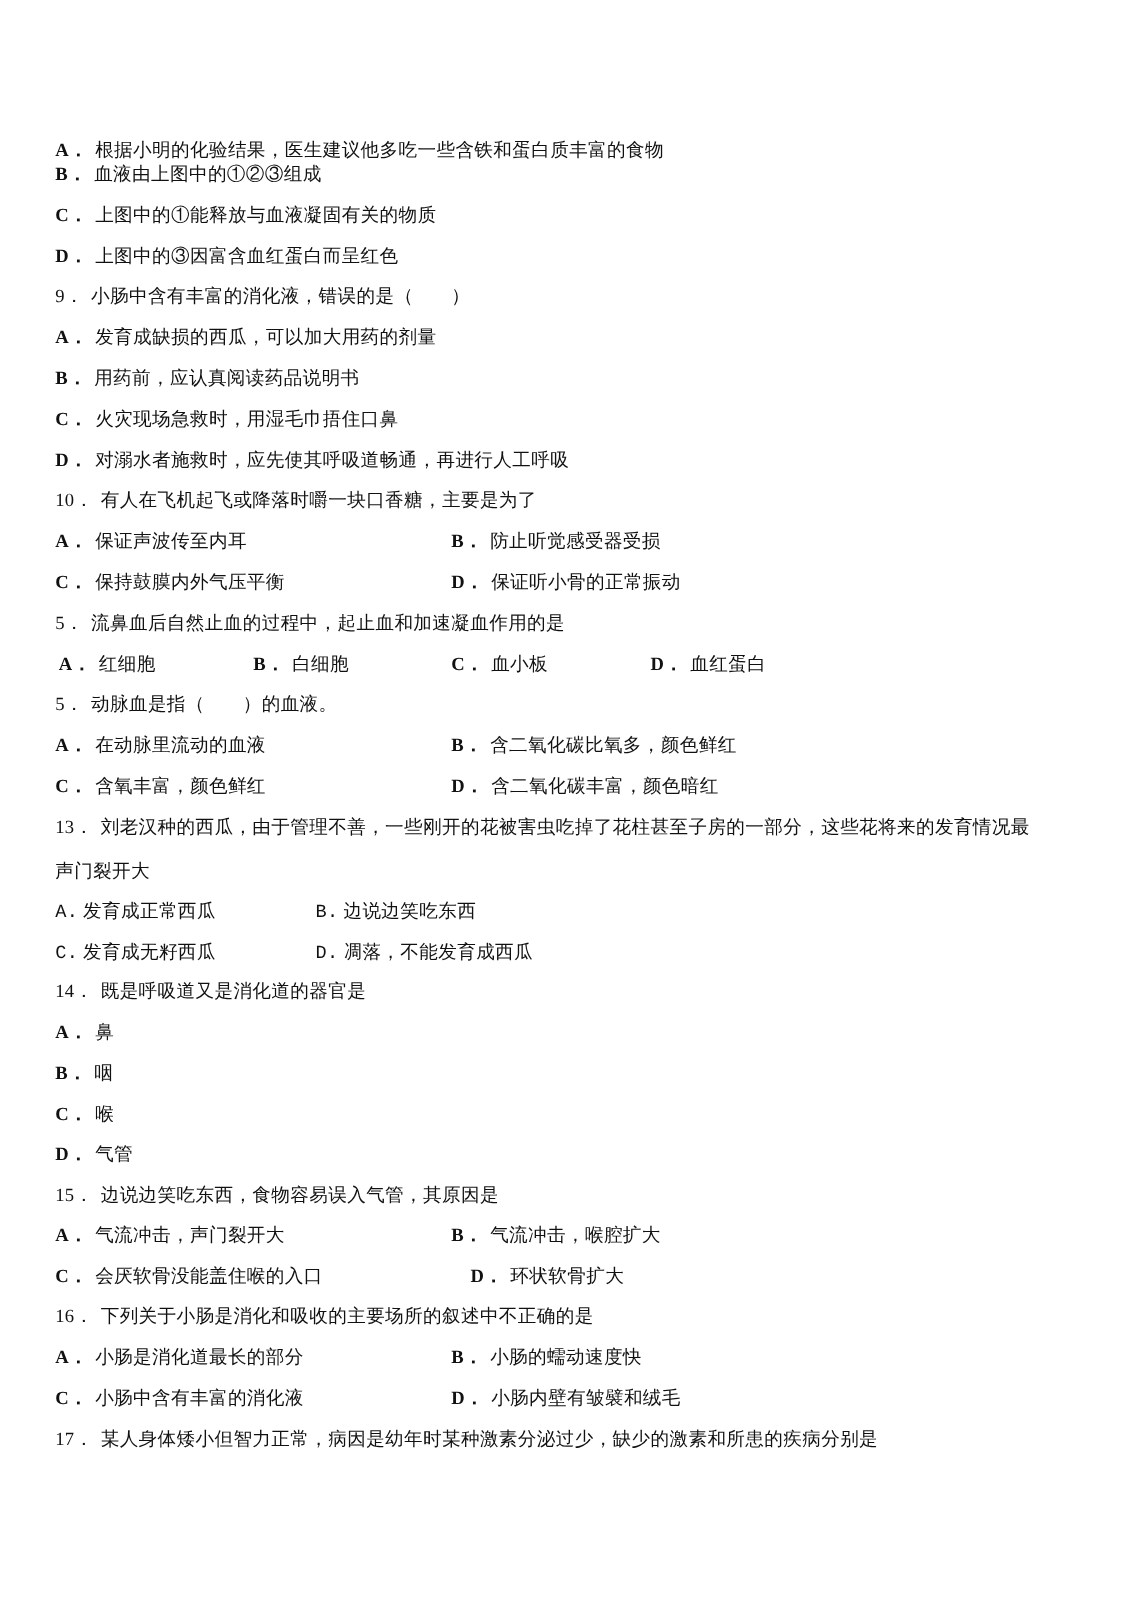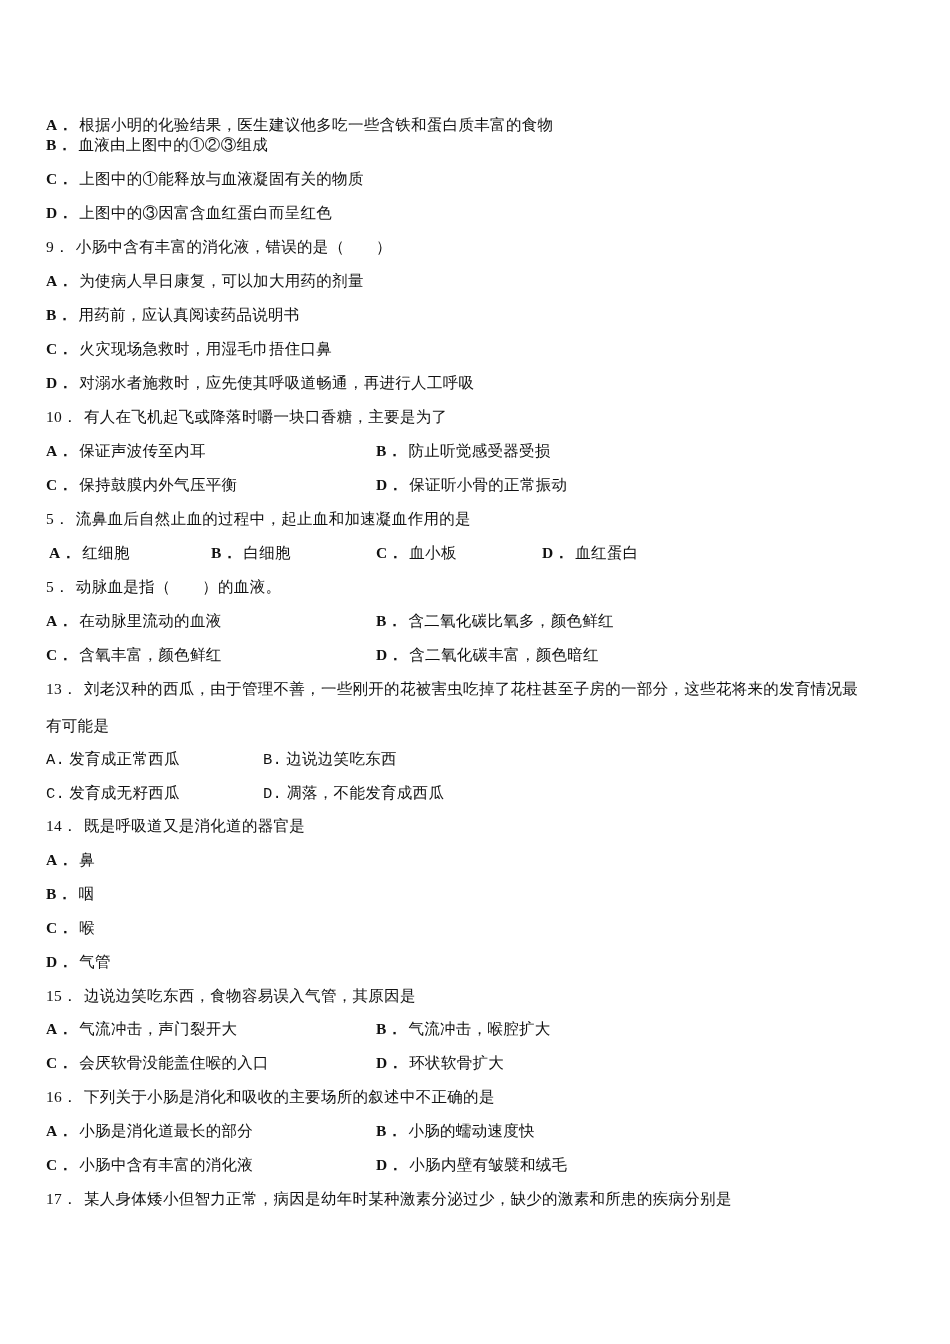--- a/index.html
+++ b/index.html
@@ -55,21 +55,21 @@
   <span class="lbl">C．</span><span>上图中的①能释放与血液凝固有关的物质</span>
 </div>
 <div class="line" style="top:203px">
   <span class="lbl">D．</span><span>上图中的③因富含血红蛋白而呈红色</span>
 </div>
 
 <div class="line" style="top:237px">
   <span class="qnum">9．</span><span>小肠中含有丰富的消化液，错误的是（　　）</span>
 </div>
 <div class="line" style="top:271px">
-  <span class="lbl">A．</span><span>为使病人早日康复，可以加大用药的剂量</span>
+  <span class="lbl">A．</span><span>发育成缺损的西瓜，可以加大用药的剂量</span>
 </div>
 <div class="line" style="top:305px">
   <span class="lbl">B．</span><span>用药前，应认真阅读药品说明书</span>
 </div>
 <div class="line" style="top:339px">
   <span class="lbl">C．</span><span>火灾现场急救时，用湿毛巾捂住口鼻</span>
 </div>
 <div class="line" style="top:373px">
   <span class="lbl">D．</span><span>对溺水者施救时，应先使其呼吸道畅通，再进行人工呼吸</span>
 </div>
@@ -105,21 +105,21 @@
 </div>
 <div class="line" style="top:645px; width:860px">
   <span class="opt" style="left:0"><span class="lbl">C．</span><span>含氧丰富，颜色鲜红</span></span>
   <span class="opt" style="left:330px"><span class="lbl">D．</span><span>含二氧化碳丰富，颜色暗红</span></span>
 </div>
 
 <div class="line" style="top:679px">
   <span class="qnum">13．</span><span>刘老汉种的西瓜，由于管理不善，一些刚开的花被害虫吃掉了花柱甚至子房的一部分，这些花将来的发育情况最</span>
 </div>
 <div class="line" style="top:716px">
-  <span>有可能是</span>
+  <span>声门裂开大</span>
 </div>
 <div class="line" style="top:749px; width:860px">
   <span class="opt" style="left:0"><span class="lbl-plain">A.</span><span>发育成正常西瓜</span></span>
   <span class="opt" style="left:217px"><span class="lbl-plain">B.</span><span>边说边笑吃东西</span></span>
 </div>
 <div class="line" style="top:783px; width:860px">
   <span class="opt" style="left:0"><span class="lbl-plain">C.</span><span>发育成无籽西瓜</span></span>
   <span class="opt" style="left:217px"><span class="lbl-plain">D.</span><span>凋落，不能发育成西瓜</span></span>
 </div>
 
@@ -141,21 +141,21 @@
 
 <div class="line" style="top:986px">
   <span class="qnum">15．</span><span>边说边笑吃东西，食物容易误入气管，其原因是</span>
 </div>
 <div class="line" style="top:1019px; width:860px">
   <span class="opt" style="left:0"><span class="lbl">A．</span><span>气流冲击，声门裂开大</span></span>
   <span class="opt" style="left:330px"><span class="lbl">B．</span><span>气流冲击，喉腔扩大</span></span>
 </div>
 <div class="line" style="top:1053px; width:860px">
   <span class="opt" style="left:0"><span class="lbl">C．</span><span>会厌软骨没能盖住喉的入口</span></span>
-  <span class="opt" style="left:330px"><span class="lbl">D．</span><span>环状软骨扩大</span></span>
+  <span class="opt" style="left:346px"><span class="lbl">D．</span><span>环状软骨扩大</span></span>
 </div>
 
 <div class="line" style="top:1087px">
   <span class="qnum">16．</span><span>下列关于小肠是消化和吸收的主要场所的叙述中不正确的是</span>
 </div>
 <div class="line" style="top:1121px; width:860px">
   <span class="opt" style="left:0"><span class="lbl">A．</span><span>小肠是消化道最长的部分</span></span>
   <span class="opt" style="left:330px"><span class="lbl">B．</span><span>小肠的蠕动速度快</span></span>
 </div>
 <div class="line" style="top:1155px; width:860px">

